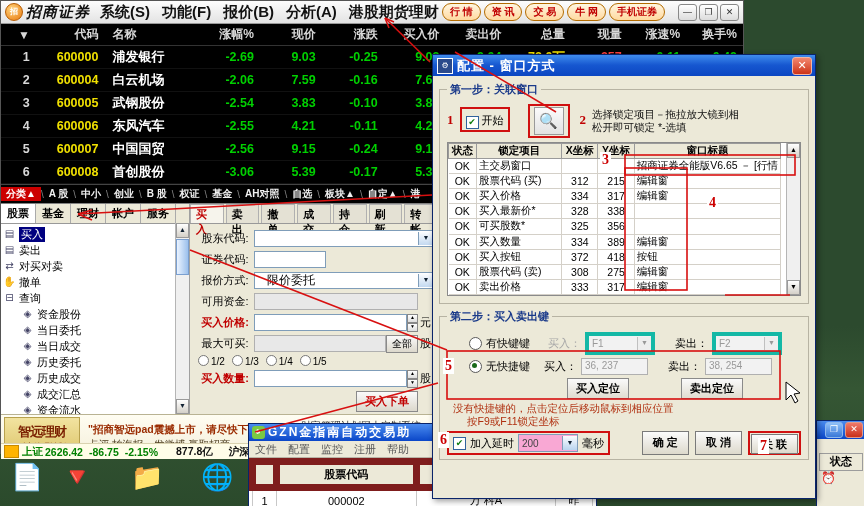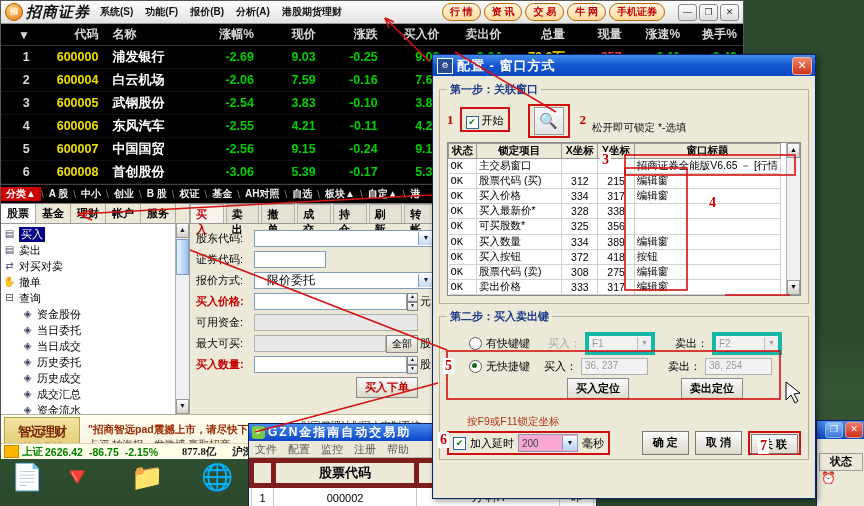--- a/index.html
+++ b/index.html
@@ -23,21 +23,21 @@
   #stockapp{position:absolute;left:0;top:0;width:742px;height:452px;
     background:#000;border:1px solid #555;}
   .titlebar{height:22px;background:linear-gradient(180deg,#fdfdfd,#e3e3e3);
     border-bottom:1px solid #999;display:flex;align-items:center;position:relative;}
   .logo-badge{width:16px;height:16px;border-radius:50%;margin:0 3px 0 4px;
     background:radial-gradient(circle at 35% 30%,#ffd27a,#e87a10);
     border:1px solid #b85c00;font-size:8px;color:#fff;text-align:center;line-height:15px;font-weight:bold;}
   .brand{font-size:15px;font-weight:bold;color:#111;letter-spacing:1px;
     font-family:"DejaVu Sans",sans-serif;font-style:italic;}
   .menus{display:flex;margin-left:10px;gap:12px;}
-  .menus span{font-size:10px;color:#111;font-weight:bold;}
+  .menus span{font-size:15px;color:#111;font-weight:bold;}
   .toprightbtns{position:absolute;right:78px;top:2px;display:flex;gap:3px;}
   .rb{border:1px solid #b36b00;border-radius:9px;background:linear-gradient(180deg,#fff6e0,#ffd9a0);
      font-size:10px;color:#c00000;font-weight:bold;padding:1px 7px;line-height:14px;}
   .wbtns{position:absolute;right:4px;top:3px;display:flex;gap:2px;}
   .wb{width:17px;height:15px;border:1px solid #888;border-radius:3px;
      background:linear-gradient(180deg,#fff,#dcdcdc);font-size:9px;color:#333;
      text-align:center;line-height:14px;}
 
   
   .quote-head{display:flex;background:#000;color:#d8d8d8;font-size:12px;
@@ -90,21 +90,21 @@
   .scroll-v .thumb{position:absolute;top:16px;left:0;right:0;height:34px;
      background:linear-gradient(90deg,#eaf3ff,#9cc0ec);border:1px solid #7a9fd0;}
 
   .centerpane{width:250px;background:#ece9d8;border-right:1px solid #a0a0a0;position:relative;}
   .op-tabs{display:flex;height:19px;border-bottom:1px solid #999;background:#ece9d8;}
   .op-tabs .t{font-size:11px;font-weight:bold;padding:2px 5px 0 5px;border:1px solid #b0b0b0;
      border-bottom:none;margin-right:2px;color:#000;background:#e4e1d4;}
   .op-tabs .t.act{color:#c00000;background:#f6f4ec;}
   .form{padding:5px 6px;font-size:11px;color:#000;}
   .frow{display:flex;align-items:center;height:19px;margin-bottom:2px;}
-  .frow .lb{width:58px;text-align:left;}
+  .frow .lb{width:58px;text-align:center;}
   .frow .lb.red{color:#c00000;font-weight:bold;}
   .inp{height:15px;border:1px solid #7f9db9;background:#fff;flex:1;}
   .inp.gray{background:#e8e8e8;border:1px solid #b0b0b0;}
   .combo{height:15px;border:1px solid #7f9db9;background:#fff;flex:1;display:flex;
      align-items:center;justify-content:flex-end;}
   .combo .tx{flex:1;padding-left:12px;font-size:12px;}
   .combo .ar{width:14px;height:13px;background:linear-gradient(180deg,#fbfdff,#c3d9f0);
      border-left:1px solid #7f9db9;font-size:7px;text-align:center;line-height:12px;color:#123;}
   .spin{width:11px;display:flex;flex-direction:column;}
   .spin i{height:7px;border:1px solid #888;background:linear-gradient(180deg,#fff,#ddd);
@@ -146,21 +146,21 @@
   #gzn{position:absolute;left:248px;top:423px;width:347px;height:83px;
      background:#d6d1c4;border:1px solid #0a246a;}
   #gzn .tb{height:17px;background:linear-gradient(180deg,#4a8cf0,#0a46c8);
      display:flex;align-items:center;color:#fff;font-size:12px;font-weight:bold;
      letter-spacing:2px;}
   #gzn .tb .ic{width:13px;height:13px;margin:0 3px;background:#7ac943;border-radius:3px;
      font-size:8px;text-align:center;line-height:12px;}
   #gzn .mn{height:16px;background:#ece9d8;display:flex;align-items:center;gap:11px;
      padding-left:6px;font-size:11px;color:#5a5a5a;border-bottom:1px solid #b8b4a6;}
   #gzn table{border-collapse:collapse;font-size:11px;width:100%;background:#fff;}
-  #gzn th{background:#ece9d8;border:5px solid #7f1d1d;font-size:13px;font-weight:bold;
+  #gzn th{background:#ece9d8;border:7px solid #7f1d1d;font-size:11px;font-weight:bold;
      height:17px;color:#000;}
   #gzn td{border:1px solid #c8c8c8;height:17px;text-align:center;font-size:11px;}
 
   
   #statuswin{position:absolute;left:816px;top:420px;width:48px;height:86px;
      background:#ece9d8;border:1px solid #0a246a;}
   #statuswin .tb{height:18px;background:linear-gradient(180deg,#4a8cf0,#0a46c8);
      display:flex;align-items:center;justify-content:flex-end;gap:2px;padding-right:2px;}
   #statuswin .tb .b{width:16px;height:14px;border:1px solid #8fb8ee;border-radius:3px;
      background:linear-gradient(180deg,#8fc0f8,#3a78d8);font-size:9px;color:#fff;
@@ -193,21 +193,21 @@
   .maglass{width:28px;height:26px;border:1px solid #999;background:linear-gradient(180deg,#fbfbfb,#e2e2e2);
      display:flex;align-items:center;justify-content:center;font-size:15px;color:#2a5a9a;}
   .hinttxt{font-size:10.5px;color:#111;line-height:13px;}
 
   .gridwrap{border:1px solid #8a8a8a;background:#fff;height:152px;display:flex;overflow:hidden;position:relative;}
   table.lk{border-collapse:collapse;font-size:10.5px;width:333px;}
   table.lk th{border:1px solid #9a9a9a;background:#ece9d8;font-weight:bold;height:14px;
      font-size:10.5px;padding:0 2px;white-space:nowrap;}
   table.lk td{border-right:1px solid #d4d0c8;border-bottom:1px solid #d4d0c8;height:14px;
      font-size:10.5px;padding:0 2px;white-space:nowrap;}
-  table.lk td.st{text-align:left;width:24px;font-family:Liberation Mono, monospace;margin-left:45px;}
+  table.lk td.st{text-align:center;width:24px;font-family:Liberation Sans, sans-serif;margin-left:45px;}
   table.lk td.it{width:84px;}
   table.lk td.xc,table.lk td.yc{text-align:center;width:32px;}
   table.lk td.wt{width:120px;}
   .gsb{width:13px;background:#f0f0f0;border-left:1px solid #b5b5b5;position:absolute;right:0;top:0;bottom:0;}
   .gsb .a{height:13px;background:linear-gradient(180deg,#fff,#d4d0c8);border:1px solid #9a9a9a;
      font-size:7px;text-align:center;line-height:11px;}
   .gsb .a.bt{position:absolute;bottom:0;left:0;right:0;}
 
   .kbrow{display:flex;align-items:center;margin:3px 0;font-size:11px;gap:4px;}
   .radio{display:inline-block;width:11px;height:11px;border-radius:50%;border:1px solid #5a5a5a;
@@ -509,39 +509,45 @@
           <span style="flex:1"></span>
         </div>
         <div class="frow">
           <span class="lb">报价方式:</span>
           <span class="combo">
             <span class="tx">限价委托</span>
             <span class="ar">▼</span>
           </span>
         </div>
         <div class="frow">
+          <span class="lb">可用资金:</span>
+          <span class="inp gray"></span>
+          <span class="unit"></span>
+        </div>
+        <div class="frow">
           <span class="lb red">买入价格:</span>
           <span class="inp"></span>
           <span class="spin">
               <i>▲</i>
               <i>▼</i>
             </span>
           <span class="unit">元</span>
         </div>
         <div class="frow">
-          <span class="lb">可用资金:</span>
-          <span class="inp gray"></span>
-          <span class="unit"></span>
-        </div>
-        <div class="frow">
           <span class="lb">最大可买:</span>
           <span class="inp gray"></span>
           <span class="smallbtn">全部</span>
           <span class="unit">股</span>
         </div>
+        <div class="radios" id="fractions">
+            <span><span class="rad"></span><span>1/2</span></span>
+            <span><span class="rad"></span><span>1/3</span></span>
+            <span><span class="rad"></span><span>1/4</span></span>
+            <span><span class="rad"></span><span>1/5</span></span>
+          </div>
         <div class="frow">
           <span class="lb red">买入数量:</span>
           <span class="inp"></span>
           <span class="spin">
               <i>▲</i>
               <i>▼</i>
             </span>
           <span class="unit">股</span>
         </div>
         <div class="submit">
@@ -566,21 +572,21 @@
       <div>"招商智远pad震撼上市，请尽快下载使用!</div>
       <div class="l2">点评        拍海报、发微博 赢取招商</div>
     </div>
     <div class="bn-right">财富管理计划网上定制系统</div>
     <div class="idxbar">
       <span class="tag"></span>
       <span class="gn">上证</span>
       <span class="gn" style="margin-left:2px;">2626.42</span>
       <span class="gn" style="margin-left:6px;">-86.75</span>
       <span class="gn" style="margin-left:6px;">-2.15%</span>
-      <span class="bk" style="margin-left:24px;font-family:Liberation Serif, serif;">877.8亿</span>
+      <span class="bk" style="margin-left:18px;">877.8亿</span>
       <span class="bk" style="margin-left:16px;">沪深2897</span>
     </div>
   </div>
 </div>
 
 <div id="gzn">
   <div class="tb">
     <span class="ic">♣</span>
     <span>GZN金指南自动交易助</span>
   </div>
@@ -636,21 +642,21 @@
           <label style="font-size:11px;">
             <span class="chk">✔</span>
             <span>开始</span>
           </label>
         </span>
         <span class="boxred" style="margin-left:12px;">
           <span class="maglass">🔍</span>
         </span>
         <span class="numtag" style="margin-top:8px;margin-left:4px;">2</span>
         <span class="hinttxt" style="margin-top:4px;">
-          <br>
+          <span>选择锁定项目－拖拉放大镜到相</span><br>
           <span>松开即可锁定 *-选填</span>
         </span>
       </div>
 
       <div class="gridwrap">
         <table class="lk">
           <thead>
               <tr id="lk-head">
                 <th>状态</th>
                 <th>锁定项目</th>
@@ -758,21 +764,21 @@
         <span style="margin-left:16px;">卖出：</span>
         <span class="tfield">38, 254</span>
       </div>
 
       <div class="kbrow" style="padding-left:120px;gap:52px;">
         <span class="posbtn">买入定位</span>
         <span class="posbtn">卖出定位</span>
       </div>
 
       <div class="notetxt">
-        <br>
+        <span>没有快捷键的，点击定位后移动鼠标到相应位置</span><br>
         <span style="margin-left:14px;display:inline-block;">按F9或F11锁定坐标</span>
       </div>
 
       <div class="bottomrow">
         <span class="boxred">
           <span class="delaybox">
             <span class="chk">✔</span>
             <span>加入延时</span>
             <span class="dcombo">
               <span class="t">200</span>

